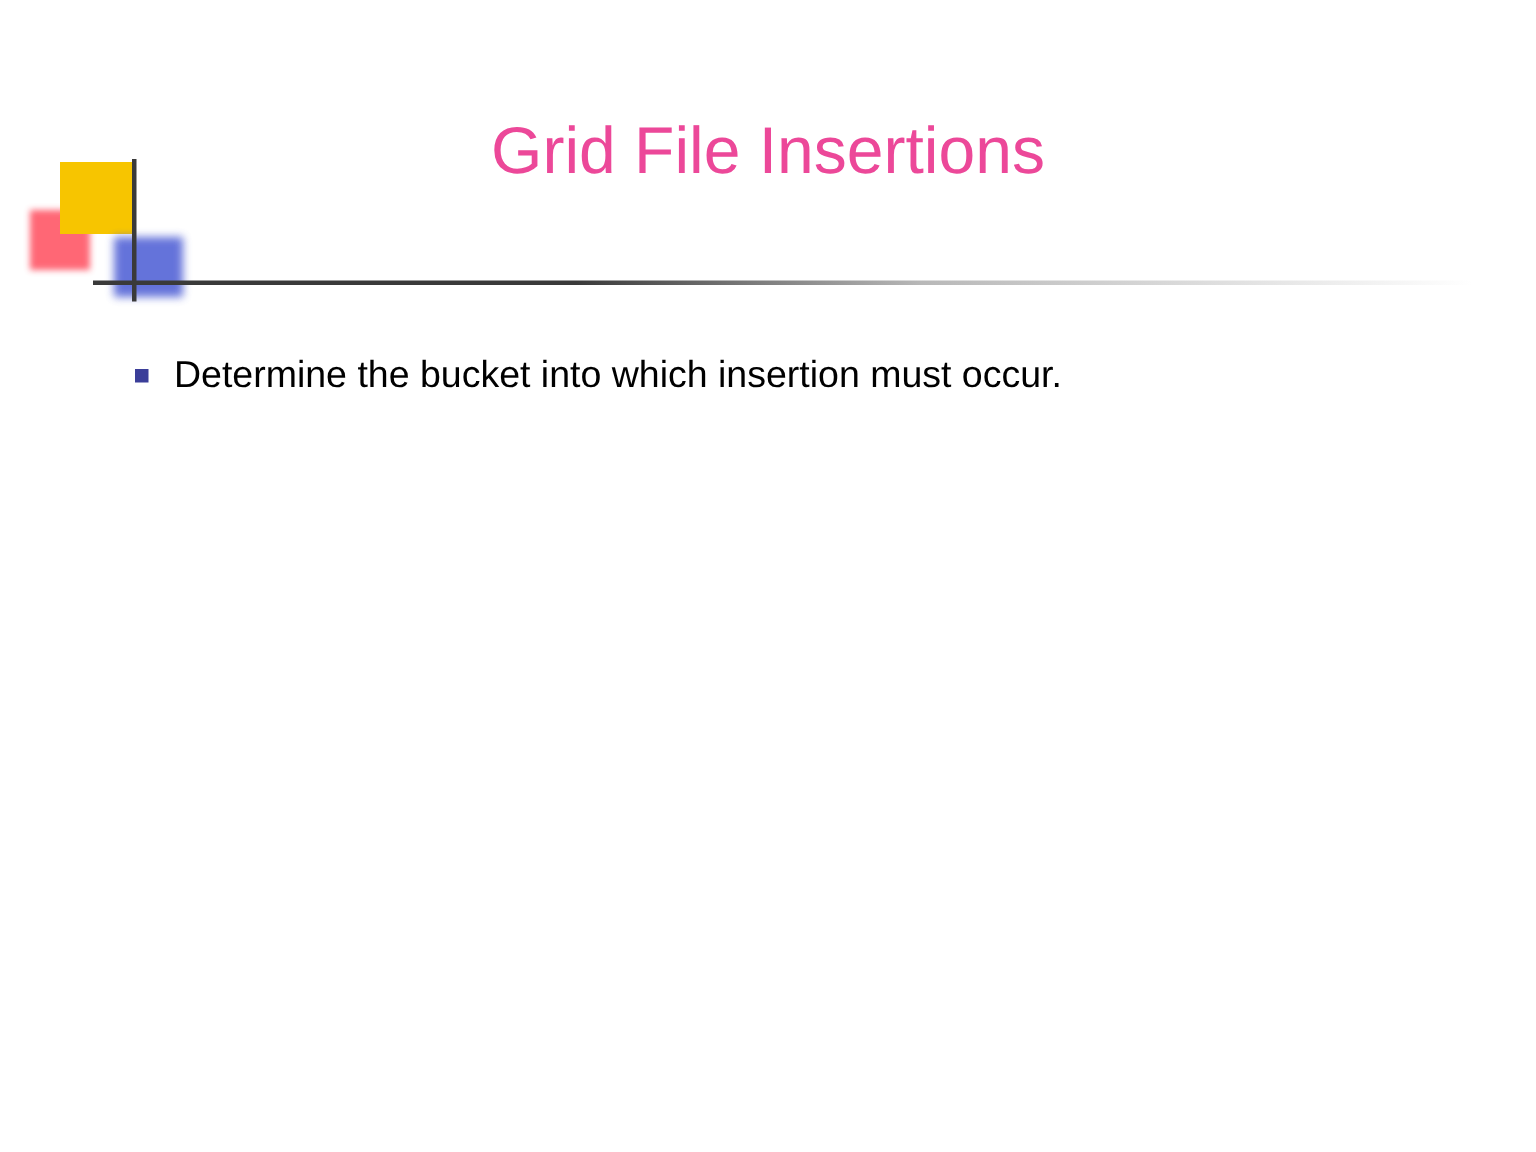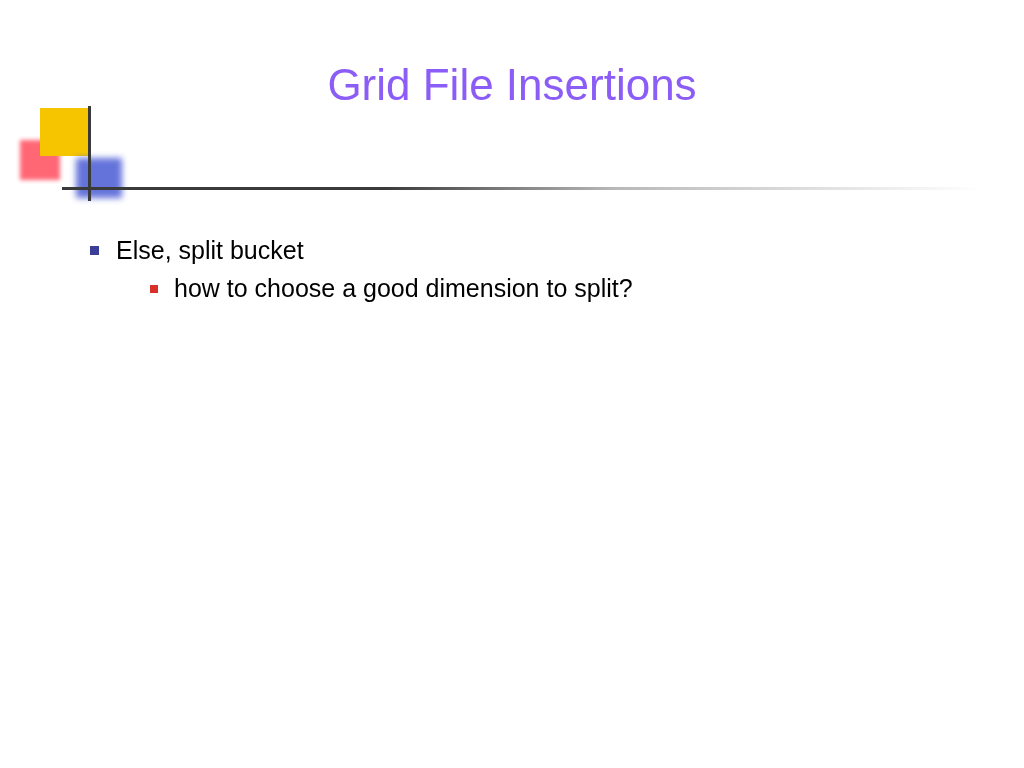--- a/index.html
+++ b/index.html
@@ -7,22 +7,22 @@
     width: 1024px;
     height: 768px;
     background: #ffffff;
     font-family: Verdana, Geneva, sans-serif;
     position: relative;
     overflow: hidden;
   }
   .title {
     text-align: center;
     font-size: 44px;
-    color: #8b5cf6;
-    padding-top: 60px;
+    color: #ec4899;
+    padding-top: 76px;
     font-weight: 400;
   }
   .decoration {
     position: absolute;
     top: 108px;
     left: 20px;
     width: 120px;
     height: 100px;
   }
   .yellow-box {
@@ -124,20 +124,15 @@
 <div class="decoration">
   <div class="red-box"></div>
   <div class="yellow-box"></div>
   <div class="blue-box"></div>
   <div class="vline"></div>
 </div>
 <div class="hline-wrap"></div>
 
 <div class="content">
   <ul class="main-list">
-    <li>
-      <span>Else, split bucket</span>
-      <ul class="sub-list">
-        <li>how to choose a good dimension to split?</li>
-      </ul>
-    </li>
+    <li>Determine the bucket into which insertion must occur.</li>
   </ul>
 </div>
 
 </body></html>

